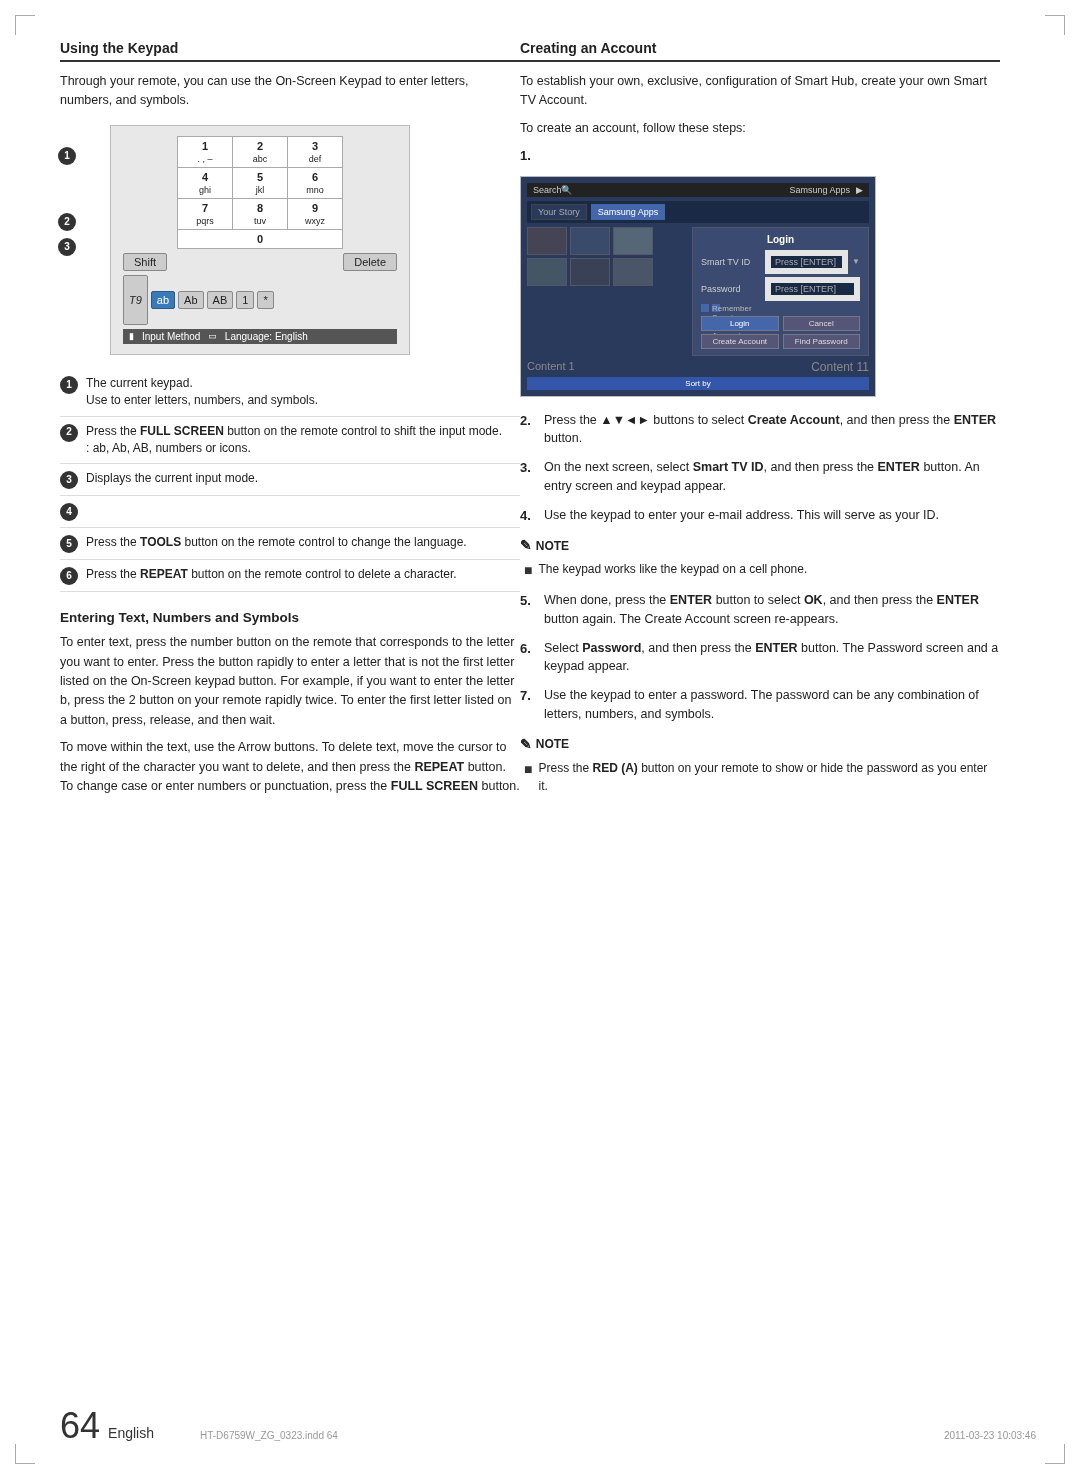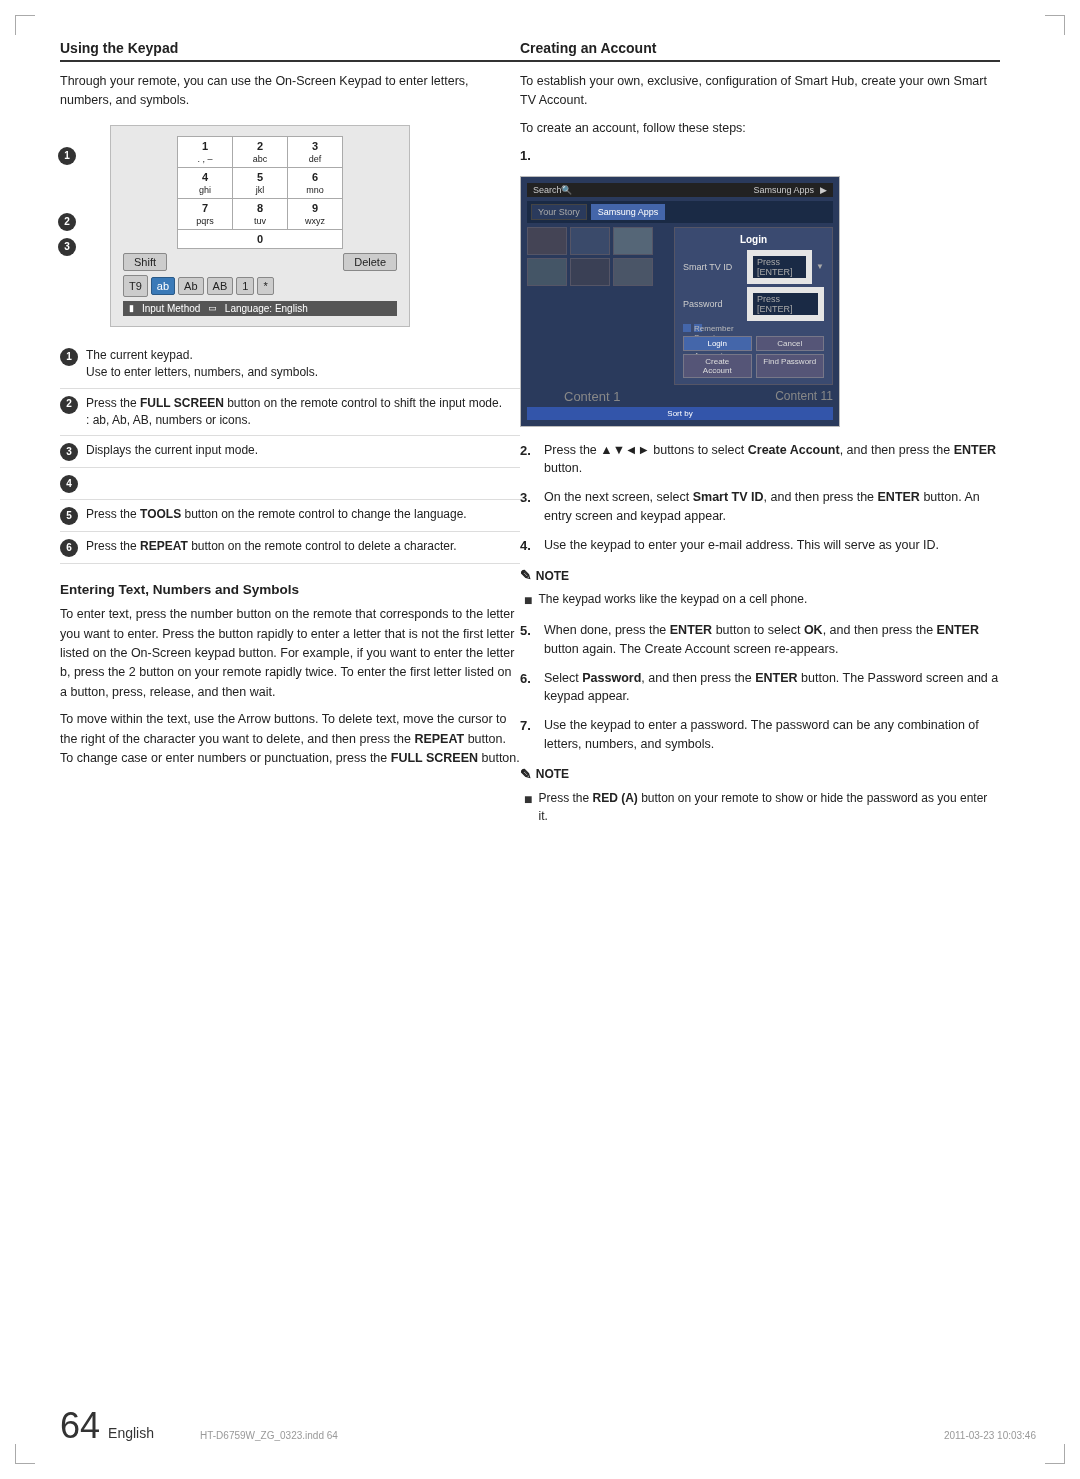--- a/index.html
+++ b/index.html
@@ -208,21 +208,21 @@
       min-width: 16px;
       flex-shrink: 0;
     }
 
     
     .login-screenshot {
       border: 1px solid #bbb;
       background: #2a3a5c;
       margin: 10px 0 14px 0;
       padding: 6px;
-      width: 320px;
+      width: 356px;
     }
     .ls-topbar {
       display: flex;
       justify-content: space-between;
       align-items: center;
       background: #222;
       padding: 2px 6px;
       margin-bottom: 4px;
     }
     .ls-topbar span { color: #ccc; font-size: 9px; }
@@ -381,21 +381,21 @@
             <tr>
               <td colspan="3" style="font-size:11px; font-weight:bold; text-align:center;">0</td>
             </tr>
           </tbody>
             </table>
           <div class="keypad-row-shift">
             <span class="keypad-btn">Shift</span>
             <span class="keypad-btn">Delete</span>
           </div>
           <div style="display:flex; gap:3px; margin-top:4px; align-items:center;">
-            <span class="keypad-btn" style="padding:4px 5px;">T9</span>
+            <span class="keypad-btn" style="padding:18px 5px;font-style:italic;">T9</span>
             <span class="keypad-btn" style="padding:2px 5px; background:#3a7ab8; color:#fff; border-color:#2a5a88;">ab</span>
             <span class="keypad-btn" style="padding:2px 5px;">Ab</span>
             <span class="keypad-btn" style="padding:2px 5px;">AB</span>
             <span class="keypad-btn" style="padding:2px 5px;">1</span>
             <span class="keypad-btn" style="padding:2px 5px;">*</span>
           </div>
           <div class="keypad-mode-row">
             <span style="font-size:9px;">▮</span>
             <span>Input Method</span>
             <span style="font-size:9px;">▭</span>
@@ -491,21 +491,21 @@
               <div class="ls-btn highlight">Login</div>
               <div class="ls-btn">Cancel</div>
             </div>
             <div class="ls-actions" style="margin-top:3px;">
               <div class="ls-btn">Create Account</div>
               <div class="ls-btn">Find Password</div>
             </div>
           </div>
         </div>
         <div style="display:flex; justify-content:space-between; margin-top:4px;">
-          <span style="color:#888;font-size:13px;margin-left:37px;">Content 1</span>
+          <span style="color:#888;font-size:11px;">Content 1</span>
           <span style="color:#888;font-size:12px;">Content 11</span>
         </div>
         <div class="ls-sortby">Sort by</div>
       </div>
 
       <ol class="steps-list" style="margin-top:6px;">
         <li>
           <span class="step-num">2.</span>
           <span>Press the ▲▼◄► buttons to select <b>Create Account</b>, and then press the <b>ENTER</b> button.</span>
         </li>

